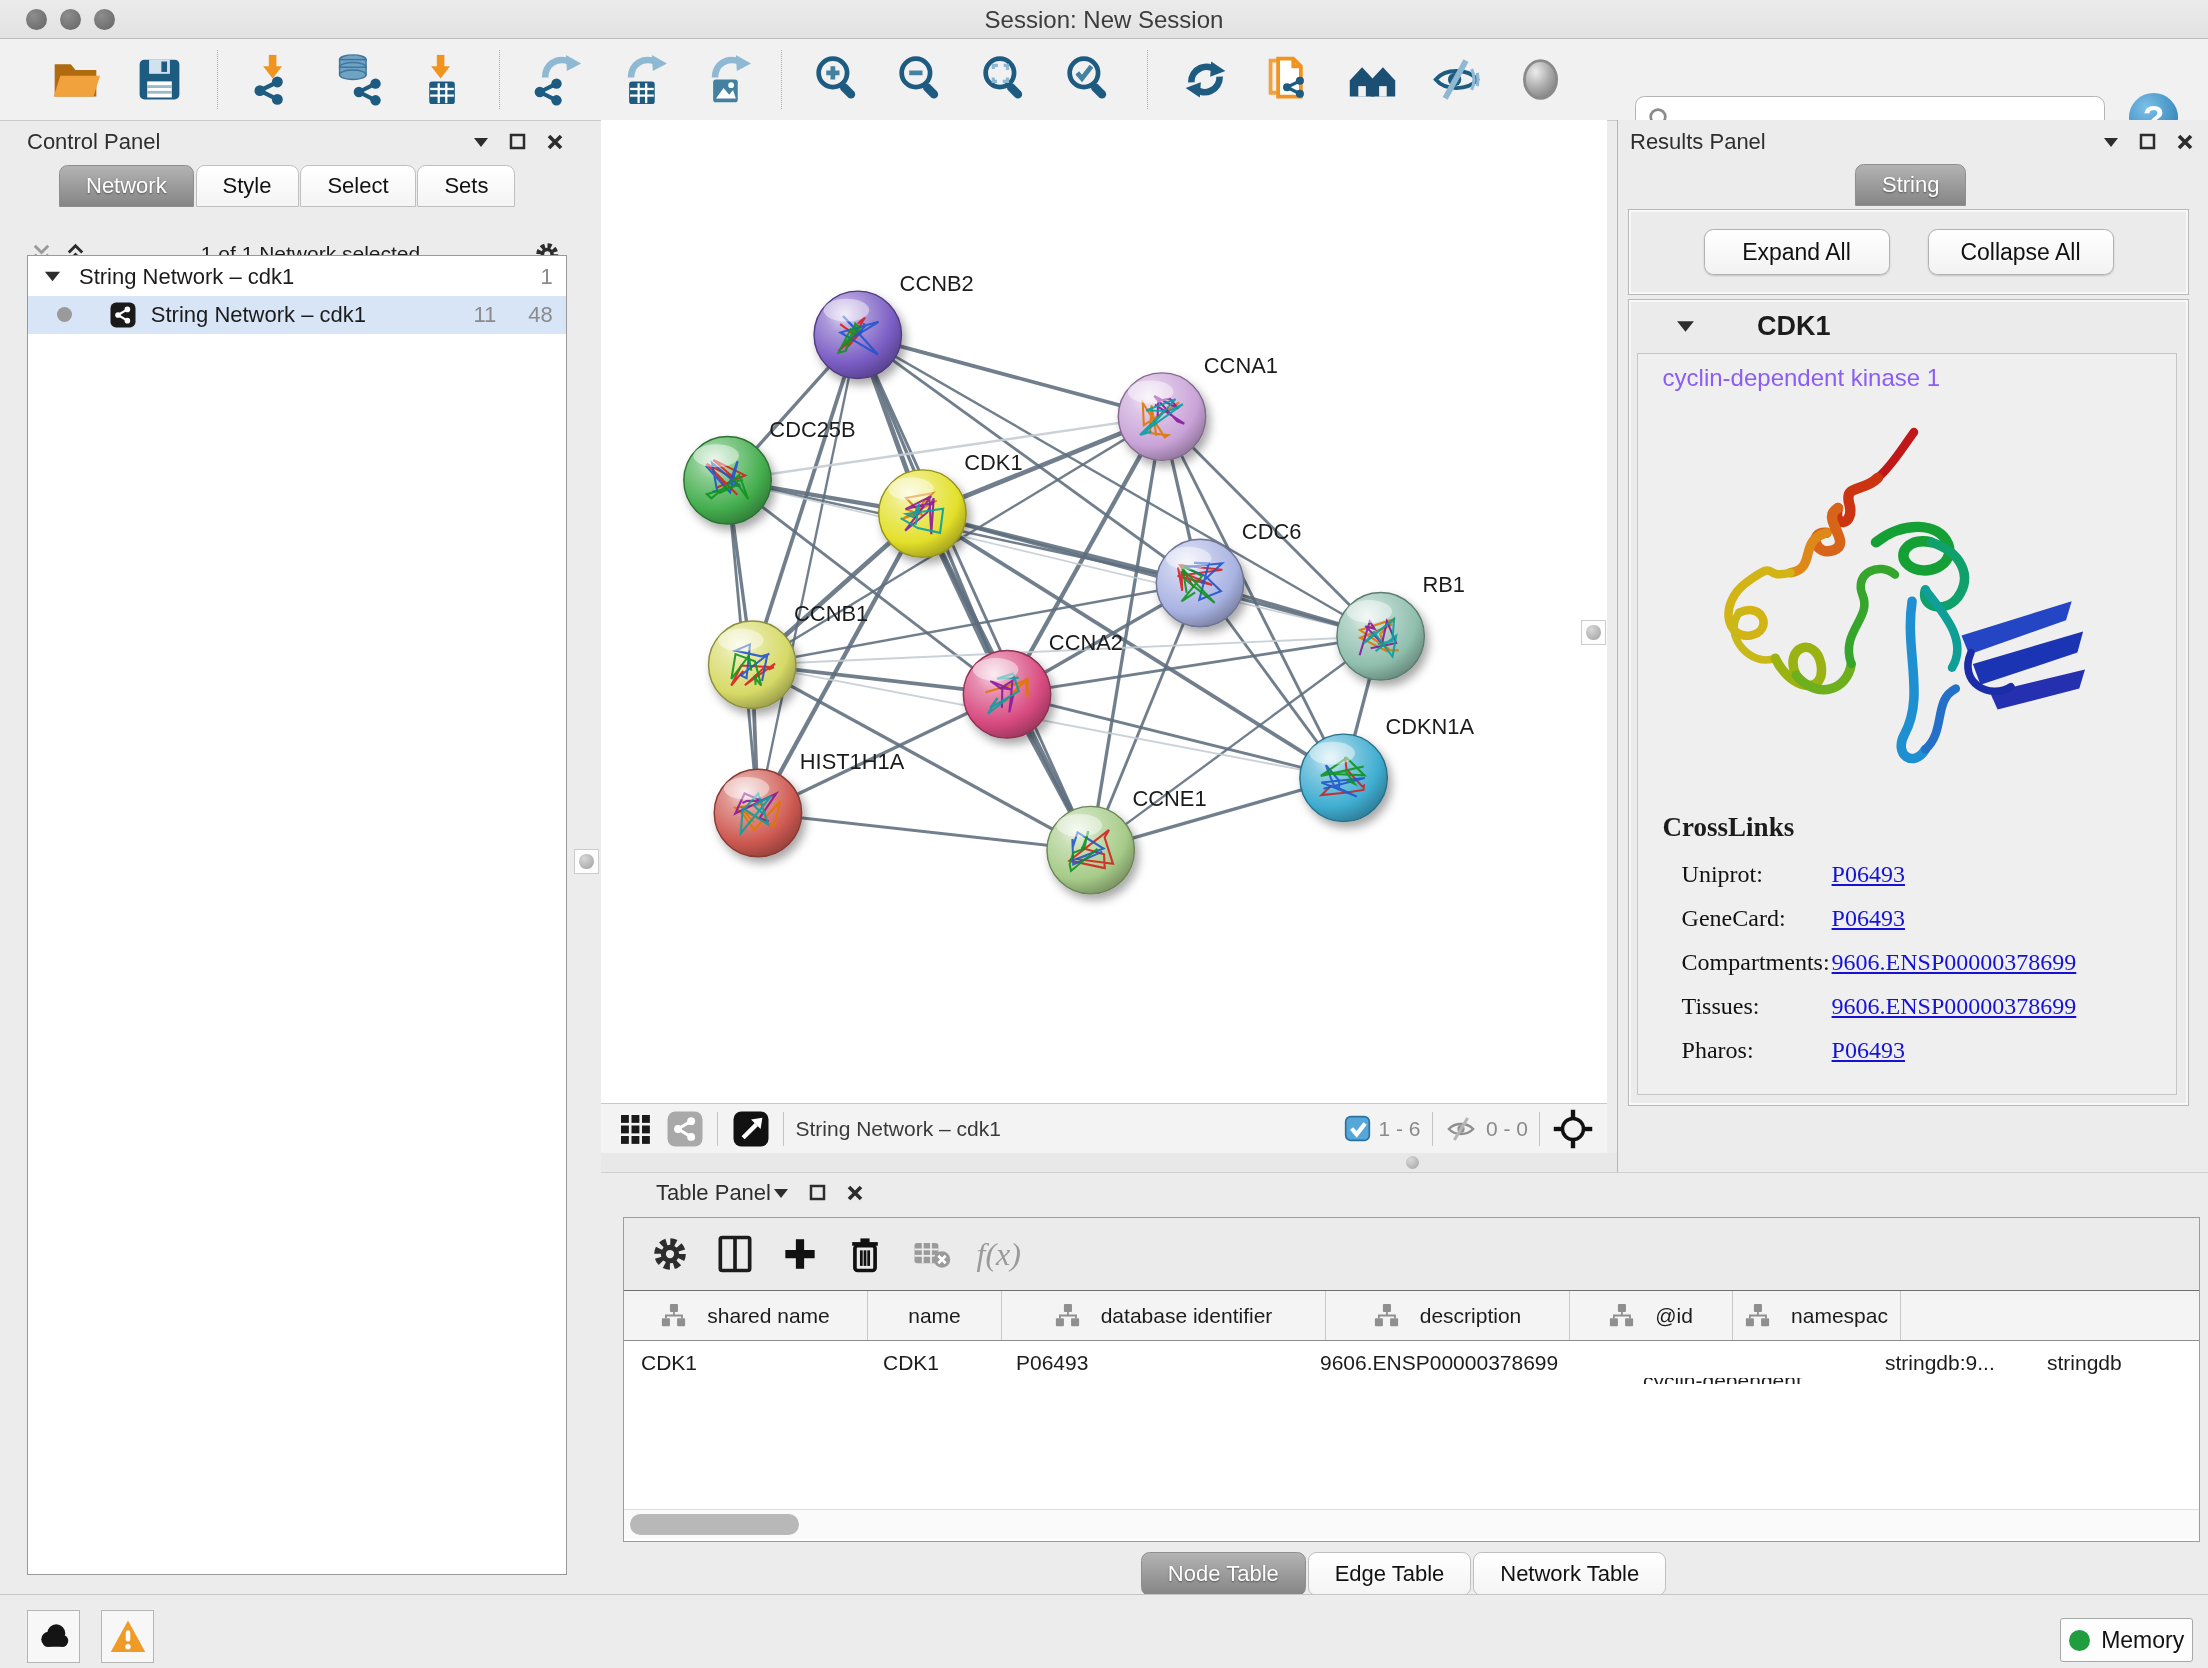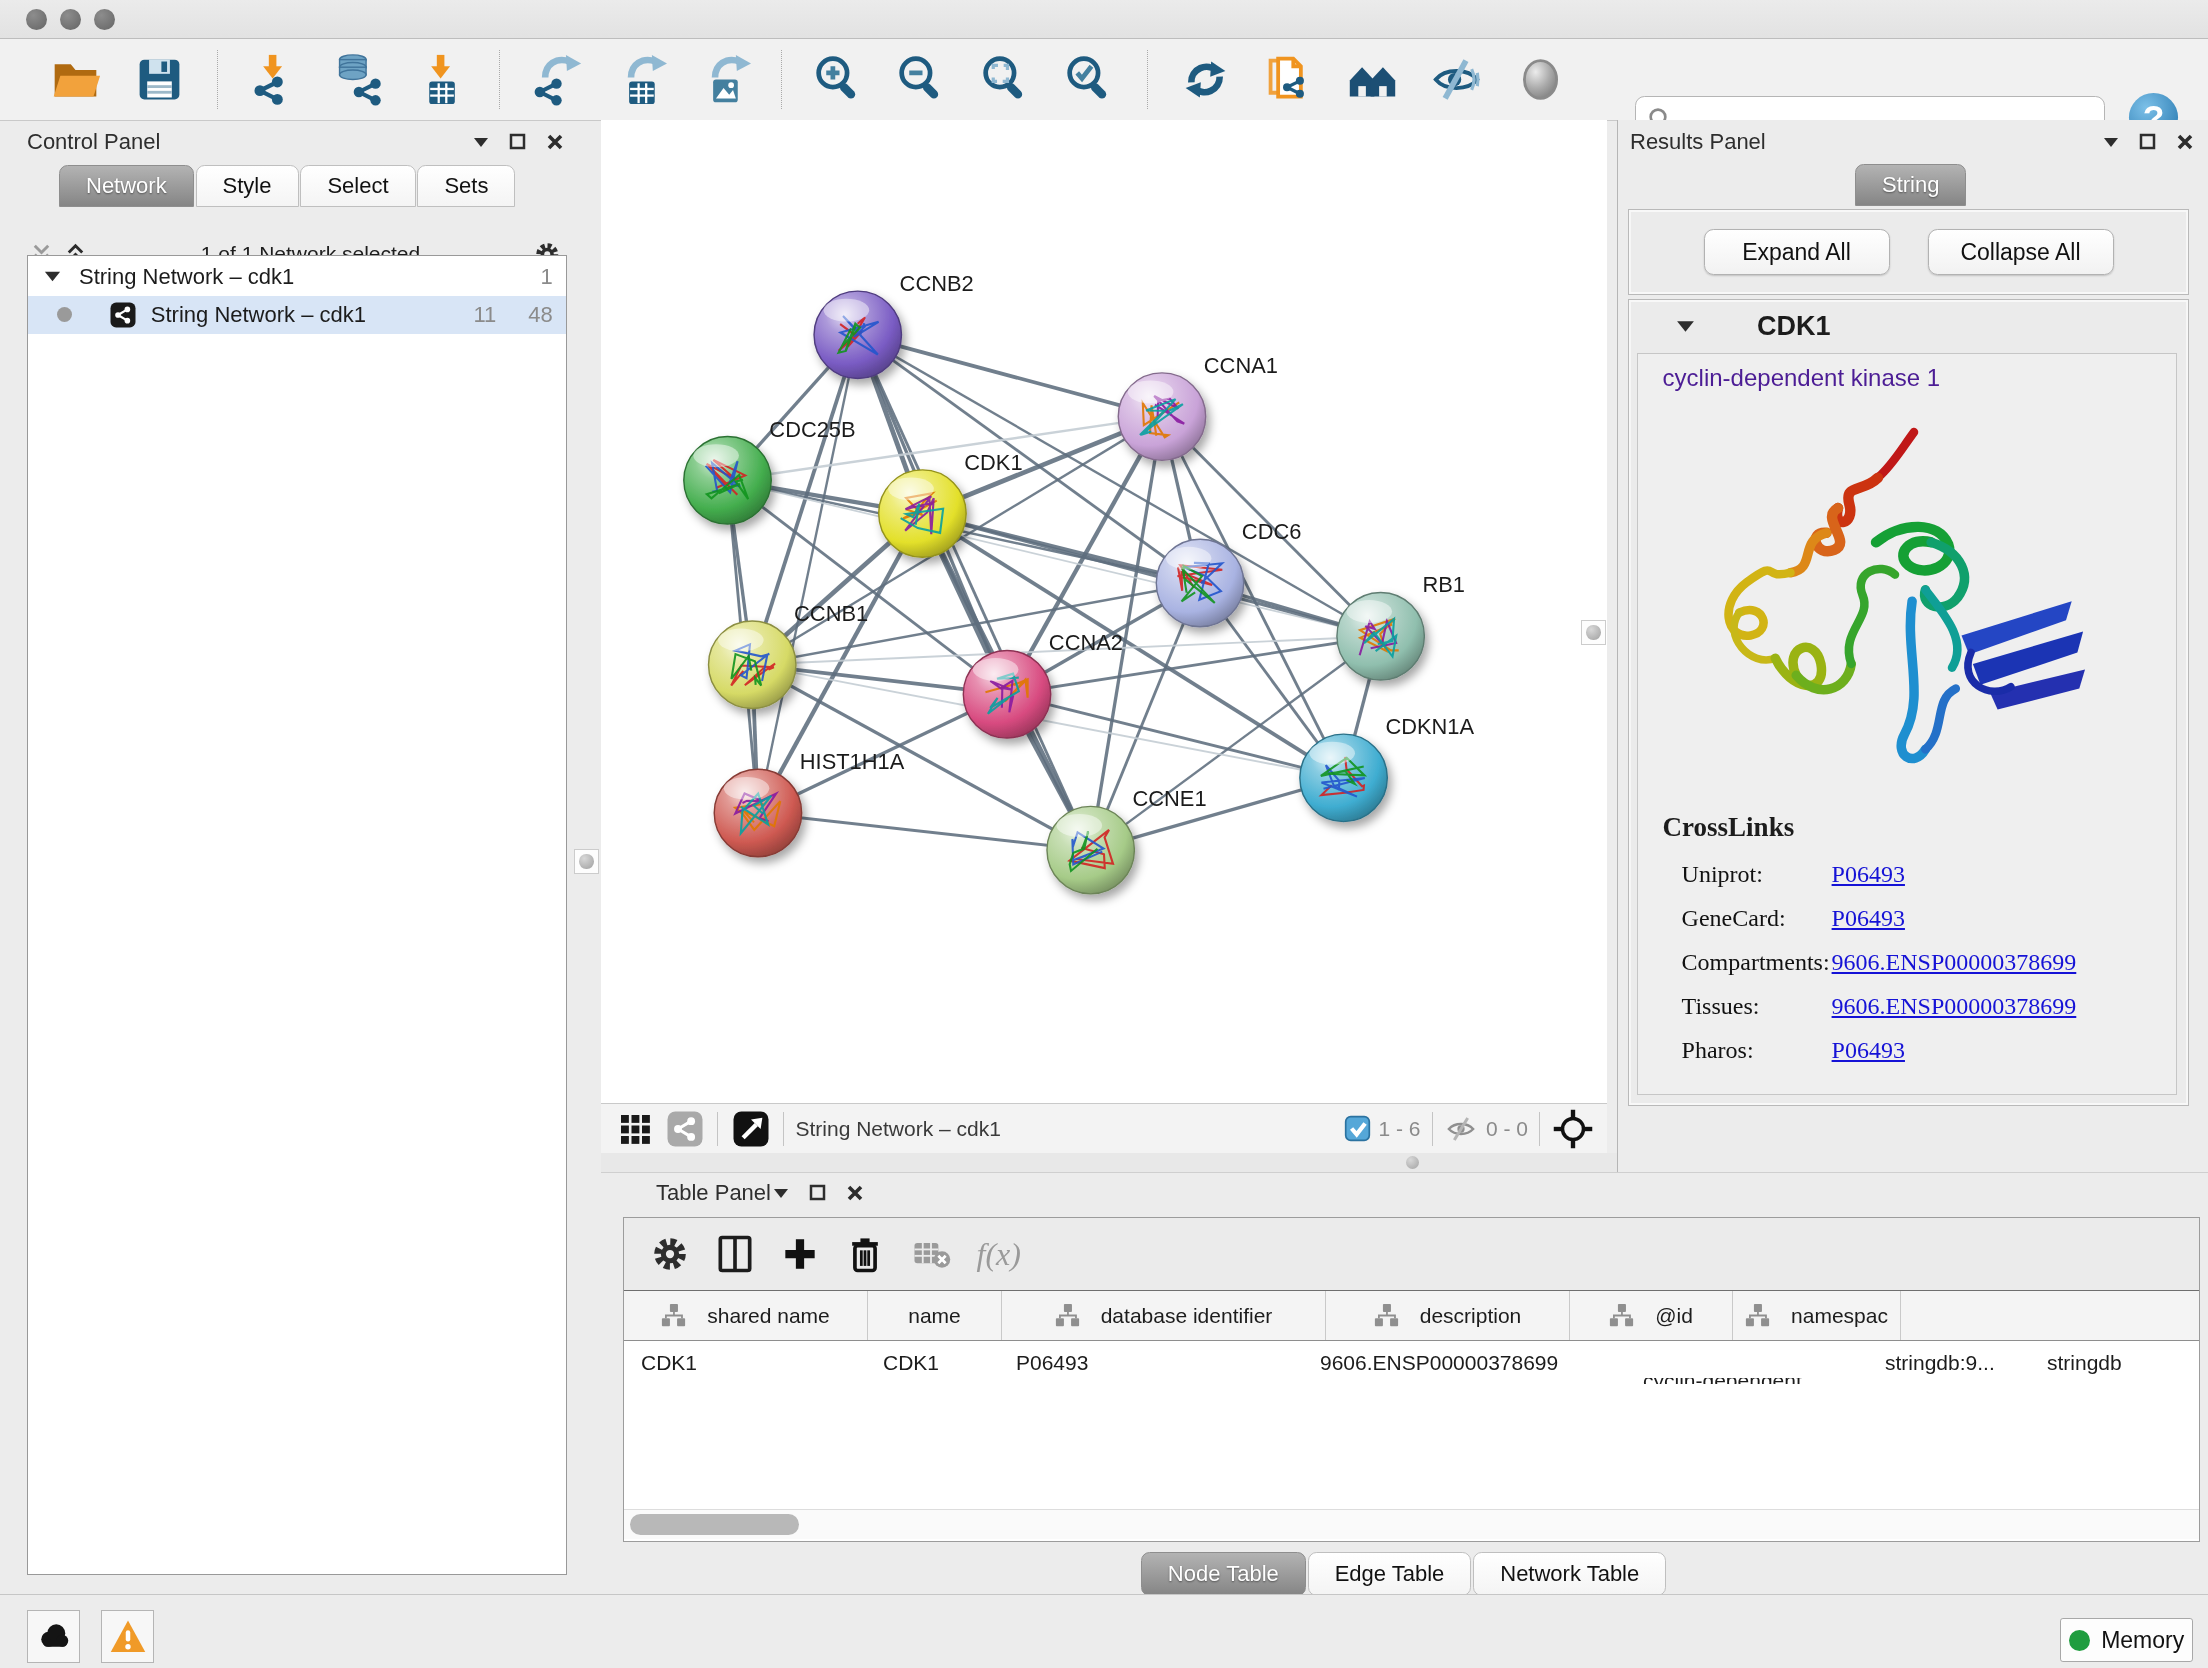--- a/index.html
+++ b/index.html
@@ -61,21 +61,21 @@
   #rp-header{left:1630px;top:129px;width:565px;display:flex;justify-content:space-between;align-items:center;}
   #rp-tab{left:1855px;top:164px;}
   .rp-box{left:1628px;width:559px;background:#ebebeb;border:1.9px solid #b9b9b9;box-shadow:inset 0 0 0 1.9px #f8f8f8;}
   #rp-buttons{top:209px;height:84px;display:flex;align-items:center;justify-content:center;gap:38px;}
   #rp-buttons .btn{width:186px;height:46px;}
   #rp-section{top:299px;height:805px;}
   #rp-sec-head{position:absolute;left:0;top:0;width:100%;height:53px;display:flex;align-items:center;}
   #rp-sec-head svg{width:21px;height:21px;margin-left:46px;}
   #rp-gene{font-size:27px;font-weight:bold;margin-left:61px;}
   #rp-inner{position:absolute;left:7.6px;top:53px;width:538px;height:740px;background:#efefef;border:1px solid #c6c6c6;}
-  #rp-desc{position:absolute;left:25px;top:9.5px;font-size:24px;color:#4c1d95;}
+  #rp-desc{position:absolute;left:25px;top:9.5px;font-size:24px;color:#8b5cf6;}
   #ribbon{position:absolute;left:38px;top:61px;}
   #xl-title{position:absolute;left:25px;top:458px;font-family:"Liberation Serif",serif;font-size:27px;font-weight:bold;}
   #xlinks{position:absolute;left:44px;top:498px;width:476px;}
   .xl-row{display:flex;height:44px;align-items:center;font-family:"Liberation Serif",serif;font-size:24px;}
   .xl-row .lbl{width:150px;color:#111;}
   .xl-row a{color:#1512d6;text-decoration:underline;}
   
   #tp{left:601px;top:1172px;width:1607px;height:422px;background:#ececec;border-top:1px solid #cfcfcf;}
   #tp-header{left:656px;top:1180px;width:1572px;display:flex;justify-content:flex-start;align-items:center;}
   #tp-box{left:623px;top:1217px;width:1575px;height:323px;border:1.9px solid #9c9c9c;background:#fff;}
@@ -105,20 +105,21 @@
   #memory-btn i{width:21px;height:21px;border-radius:50%;background:#1f9d3f;}
   text{font-family:"Liberation Sans",sans-serif;}
 </style>
 </head>
 <body>
 
 <div class="abs" id="titlebar">
   <span class="tlight" style="left:26px"></span>
   <span class="tlight" style="left:60px"></span>
   <span class="tlight" style="left:94px"></span>
+  <div class="abs" id="win-title">Session: New Session</div>
 </div>
 
 <div class="abs" id="toolbar">
   <div id="toolbar-icons">
       <button class="tbtn">
         <svg viewBox="0 0 56 56">
           <path d="M6 12 h17 l5 6 h22 v28 H6 z" fill="#b06a10"></path>
           <path d="M12 24 h42 l-7 22 H5 z" fill="#f2a23c"></path>
         </svg>
       </button>

